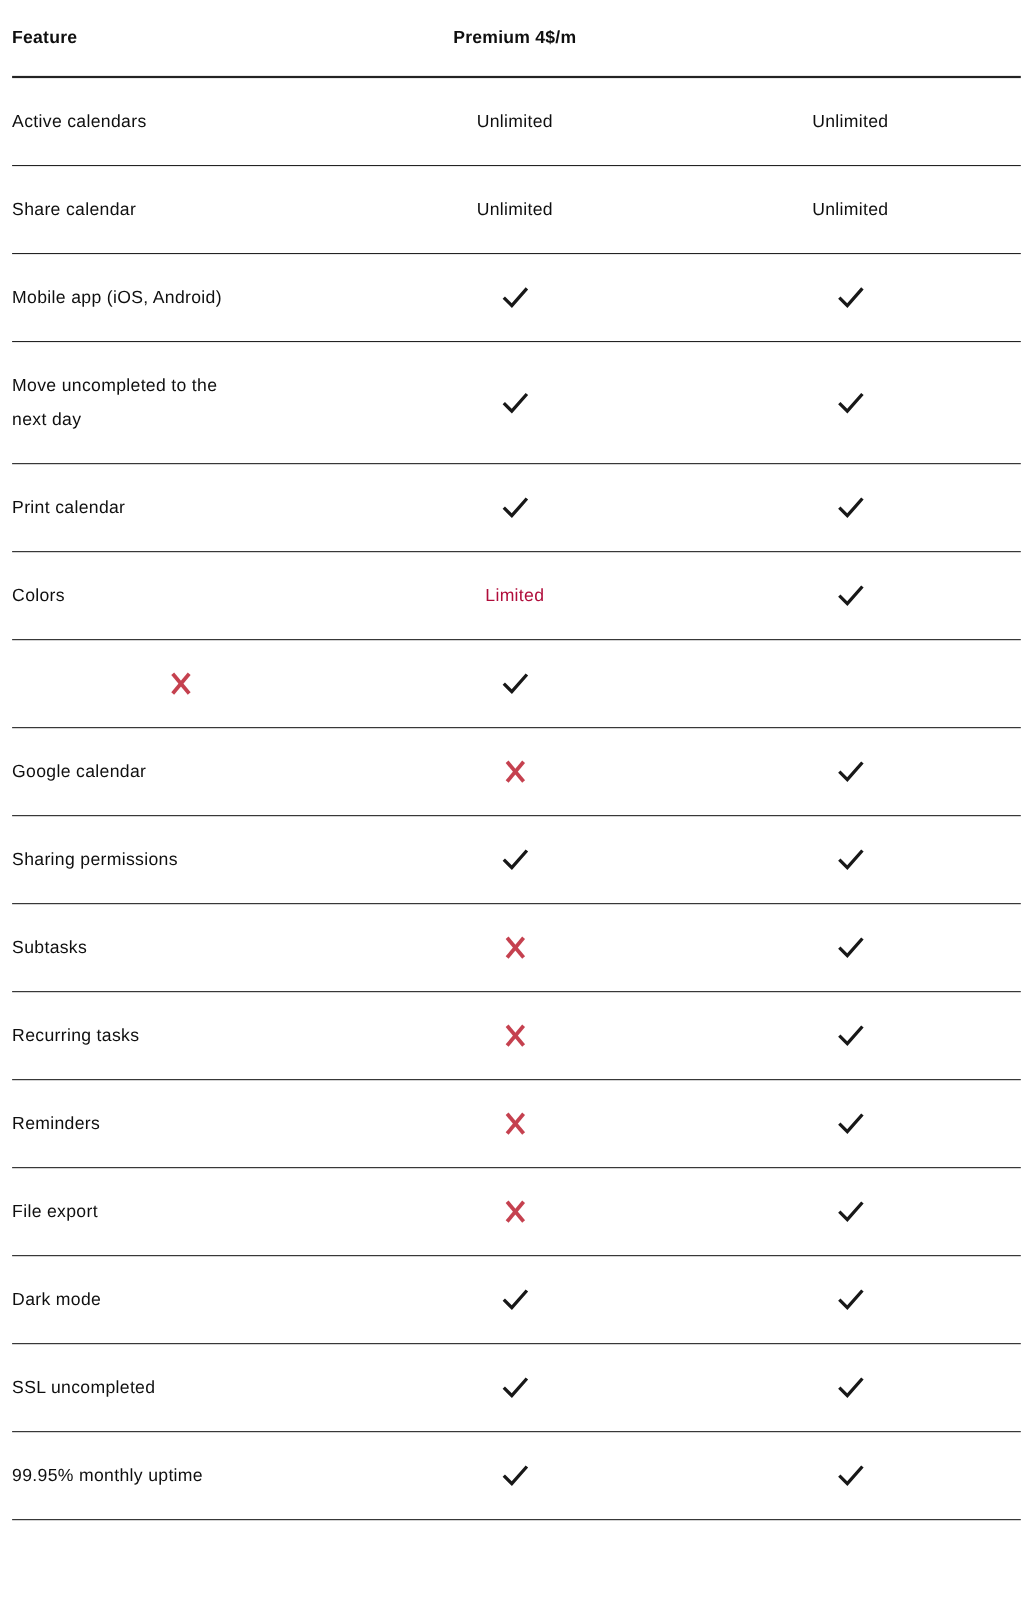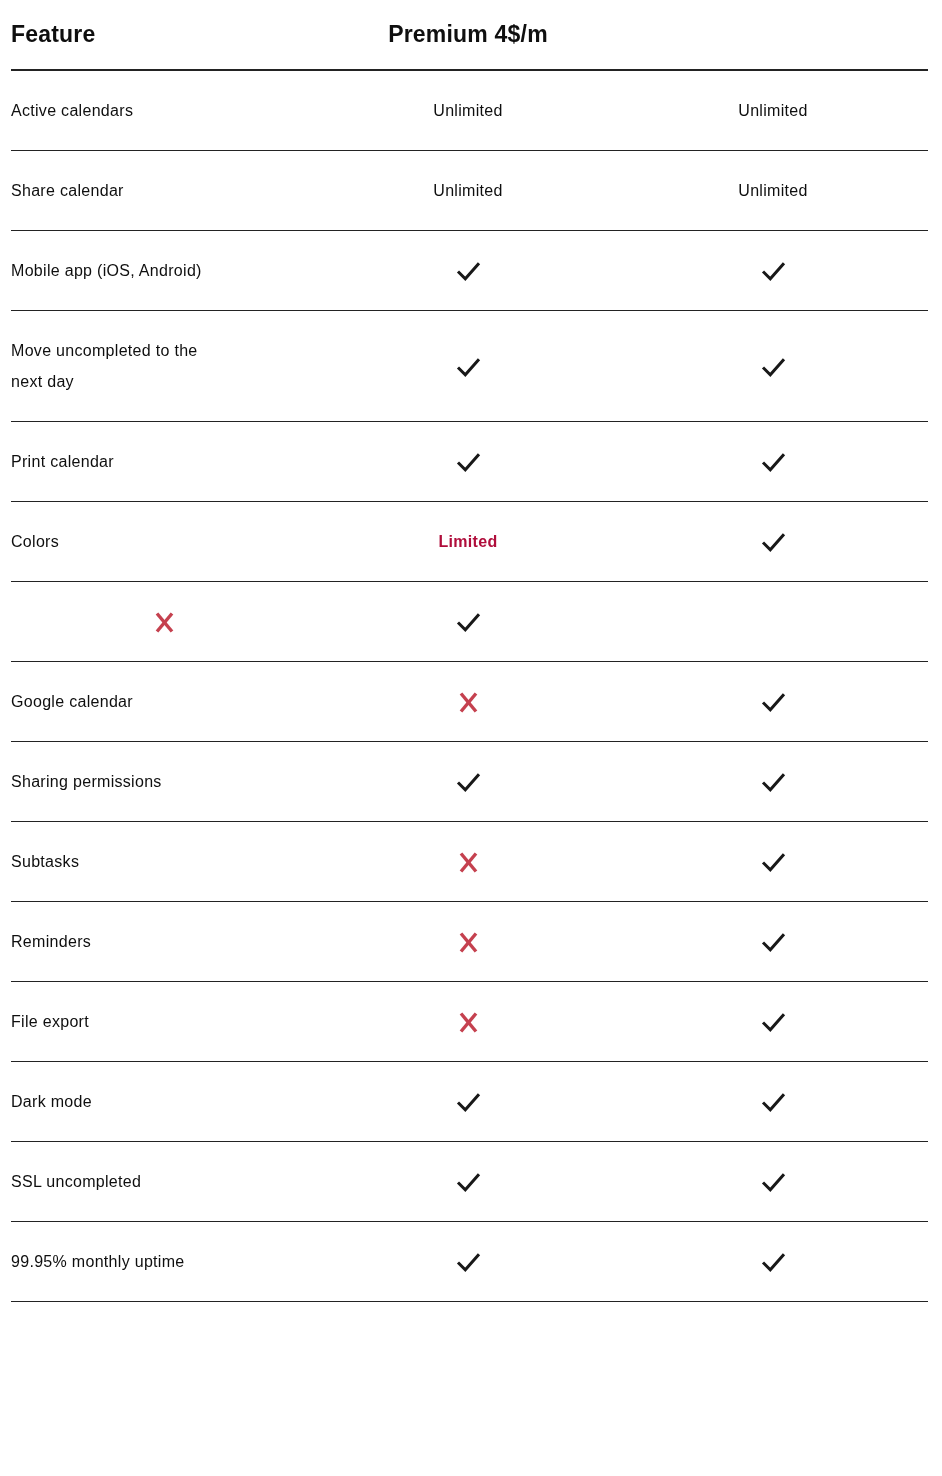--- a/index.html
+++ b/index.html
@@ -33,39 +33,38 @@
   }
   .row.tall {
     height: 110px;
   }
   .cell {
     font-size: 16px;
     letter-spacing: 0.3px;
     line-height: 31px;
   }
   .header .cell {
-    font-size: 23px;
+    font-size: 16px;
     font-weight: 700;
     letter-spacing: 0.2px;
   }
   .feature-col {
     text-align: left;
     white-space: pre-line;
     padding-right: 12px;
   }
   .center {
     text-align: center;
   }
   .value-icon {
     display: inline-block;
     vertical-align: middle;
   }
   .limited-text {
     color: var(--limited, #b00d3b);
-    font-weight: bold;
   }
 </style>
 </head>
 <body>
 
 <div class="page">
   <div class="comparison-table">
     <div class="row header">
       <div class="cell feature-col">Feature</div>
       <div class="cell center">Premium 4$/m</div>
@@ -157,20 +156,30 @@
     <div class="cell feature-col">Subtasks</div>
     <div class="cell center"><svg class="value-icon" width="23" height="25" viewBox="0 0 23 25">
               <path d="M4 3.5 L19 21.5" fill="none" stroke="#c5414f" stroke-width="3.4"></path>
               <path d="M19 3.5 L4 21.5" fill="none" stroke="#c5414f" stroke-width="3.4"></path>
             </svg></div>
     <div class="cell center"><svg class="value-icon" width="27" height="22" viewBox="0 0 27 22">
               <path d="M3 11.5 L10.3 18.8 L24 3.2" fill="none" stroke="#181818" stroke-width="3"></path>
             </svg></div>
   </div>
 
+  <div class="row">
+    <div class="cell feature-col">Recurring tasks</div>
+    <div class="cell center"><svg class="value-icon" width="23" height="25" viewBox="0 0 23 25">
+              <path d="M4 3.5 L19 21.5" fill="none" stroke="#c5414f" stroke-width="3.4"></path>
+              <path d="M19 3.5 L4 21.5" fill="none" stroke="#c5414f" stroke-width="3.4"></path>
+            </svg></div>
+    <div class="cell center"><svg class="value-icon" width="27" height="22" viewBox="0 0 27 22">
+              <path d="M3 11.5 L10.3 18.8 L24 3.2" fill="none" stroke="#181818" stroke-width="3"></path>
+            </svg></div>
+  </div>
 
   <div class="row">
     <div class="cell feature-col">Reminders</div>
     <div class="cell center"><svg class="value-icon" width="23" height="25" viewBox="0 0 23 25">
               <path d="M4 3.5 L19 21.5" fill="none" stroke="#c5414f" stroke-width="3.4"></path>
               <path d="M19 3.5 L4 21.5" fill="none" stroke="#c5414f" stroke-width="3.4"></path>
             </svg></div>
     <div class="cell center"><svg class="value-icon" width="27" height="22" viewBox="0 0 27 22">
               <path d="M3 11.5 L10.3 18.8 L24 3.2" fill="none" stroke="#181818" stroke-width="3"></path>
             </svg></div>

